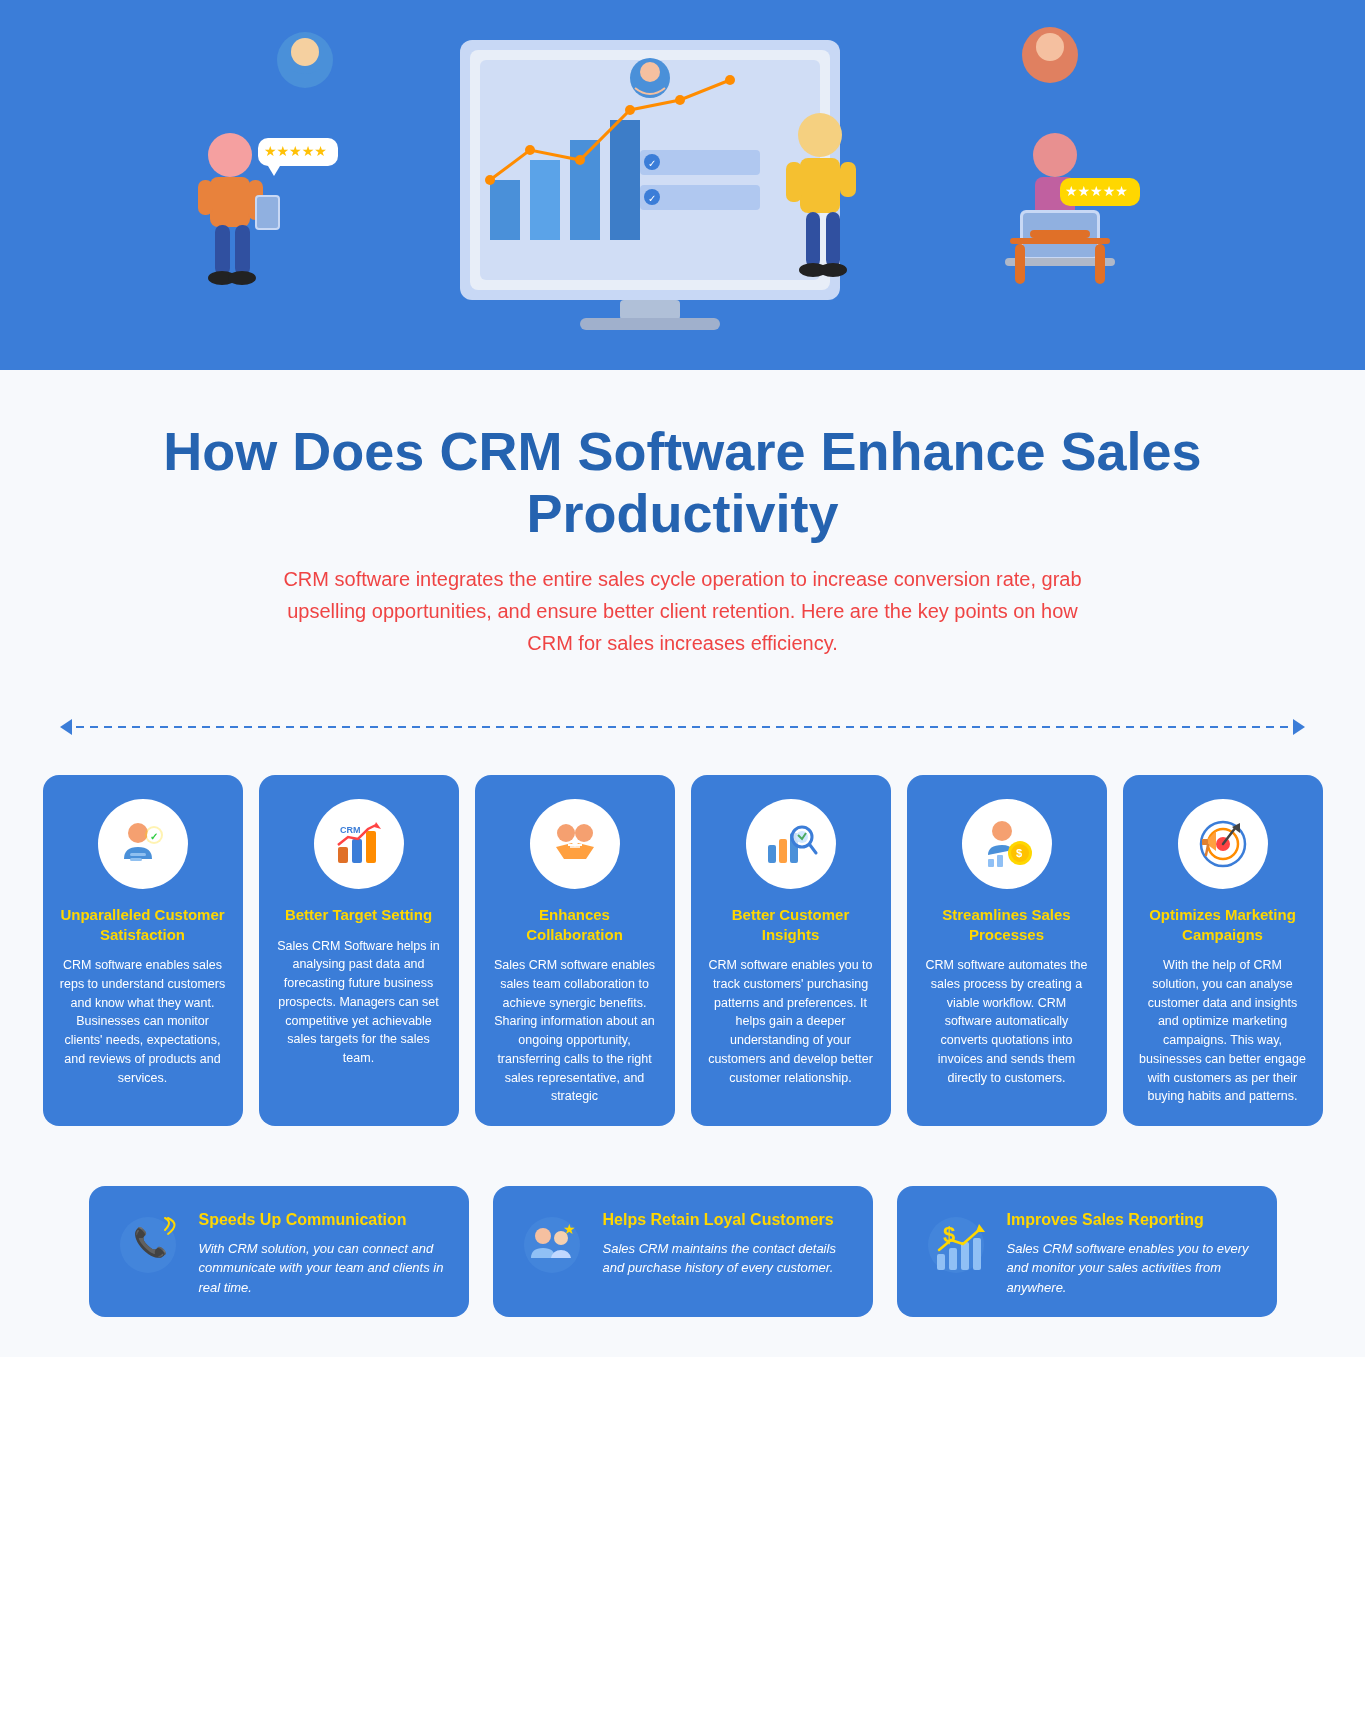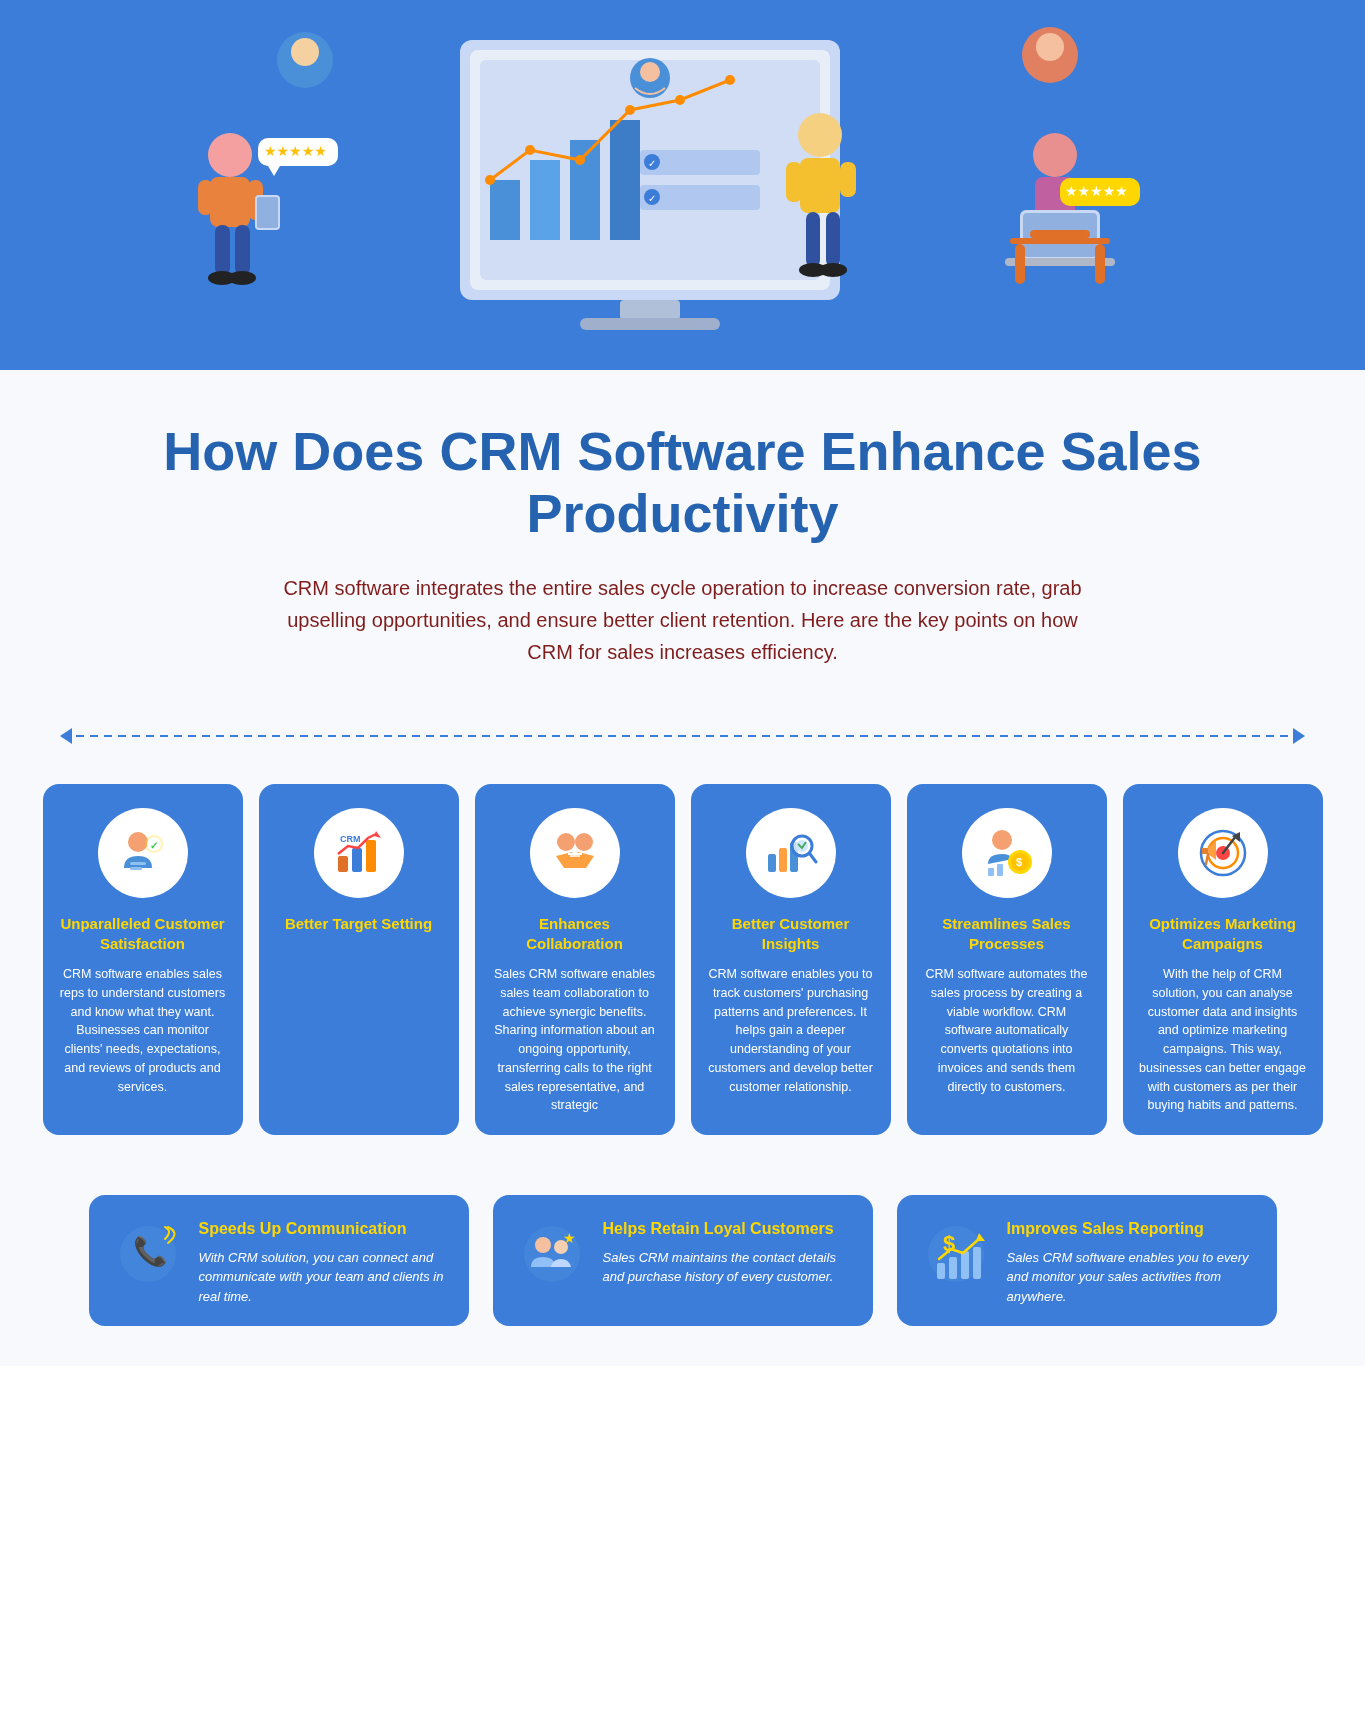--- a/index.html
+++ b/index.html
@@ -27,26 +27,26 @@
       background: #f7f9fc;
       padding: 50px 120px 30px;
       text-align: center;
     }
 
     .main-title {
       font-size: 54px;
       font-weight: 800;
       color: #2563b0;
       line-height: 1.15;
-      margin-bottom: 28px;
+      margin-bottom: 19px;
     }
 
     .subtitle {
       font-size: 20px;
-      color: #7f1d1d;
+      color: #ef4444;
       line-height: 1.6;
       max-width: 820px;
       margin: 0 auto;
     }
 
     
     .arrow-divider {
       display: flex;
       align-items: center;
       justify-content: center;
@@ -316,20 +316,21 @@
         <svg viewBox="0 0 54 54" fill="none" xmlns="http://www.w3.org/2000/svg">
           <rect x="6" y="30" width="10" height="16" rx="2" fill="#e07028"></rect>
           <rect x="20" y="22" width="10" height="24" rx="2" fill="#3b7dd8"></rect>
           <rect x="34" y="14" width="10" height="32" rx="2" fill="#ff8c00"></rect>
           <text x="8" y="16" font-size="9" fill="#3b7dd8" font-weight="bold">CRM</text>
           <path d="M6,28 L16,20 L26,22 L36,12 L44,8" stroke="#ff4444" stroke-width="2.5" fill="none"></path>
           <polygon points="44,5 49,12 42,10" fill="#ff4444"></polygon>
         </svg>
       </div>
       <div class="card-title">Better Target Setting</div>
+      <div class="card-body">Sales CRM Software helps in analysing past data and forecasting future business prospects. Managers can set competitive yet achievable sales targets for the sales team.</div>
     </div>
 
     <div class="card">
       <div class="card-icon-circle">
         <svg viewBox="0 0 54 54" fill="none" xmlns="http://www.w3.org/2000/svg">
           <circle cx="18" cy="16" r="9" fill="#f5a070"></circle>
           <circle cx="36" cy="16" r="9" fill="#f5a070"></circle>
 
           <path d="M8,30 L24,26 L27,30 L30,26 L46,30 L38,42 L16,42 Z" fill="#ffa040"></path>
           <path d="M20,28 L34,28" stroke="white" stroke-width="2"></path>

